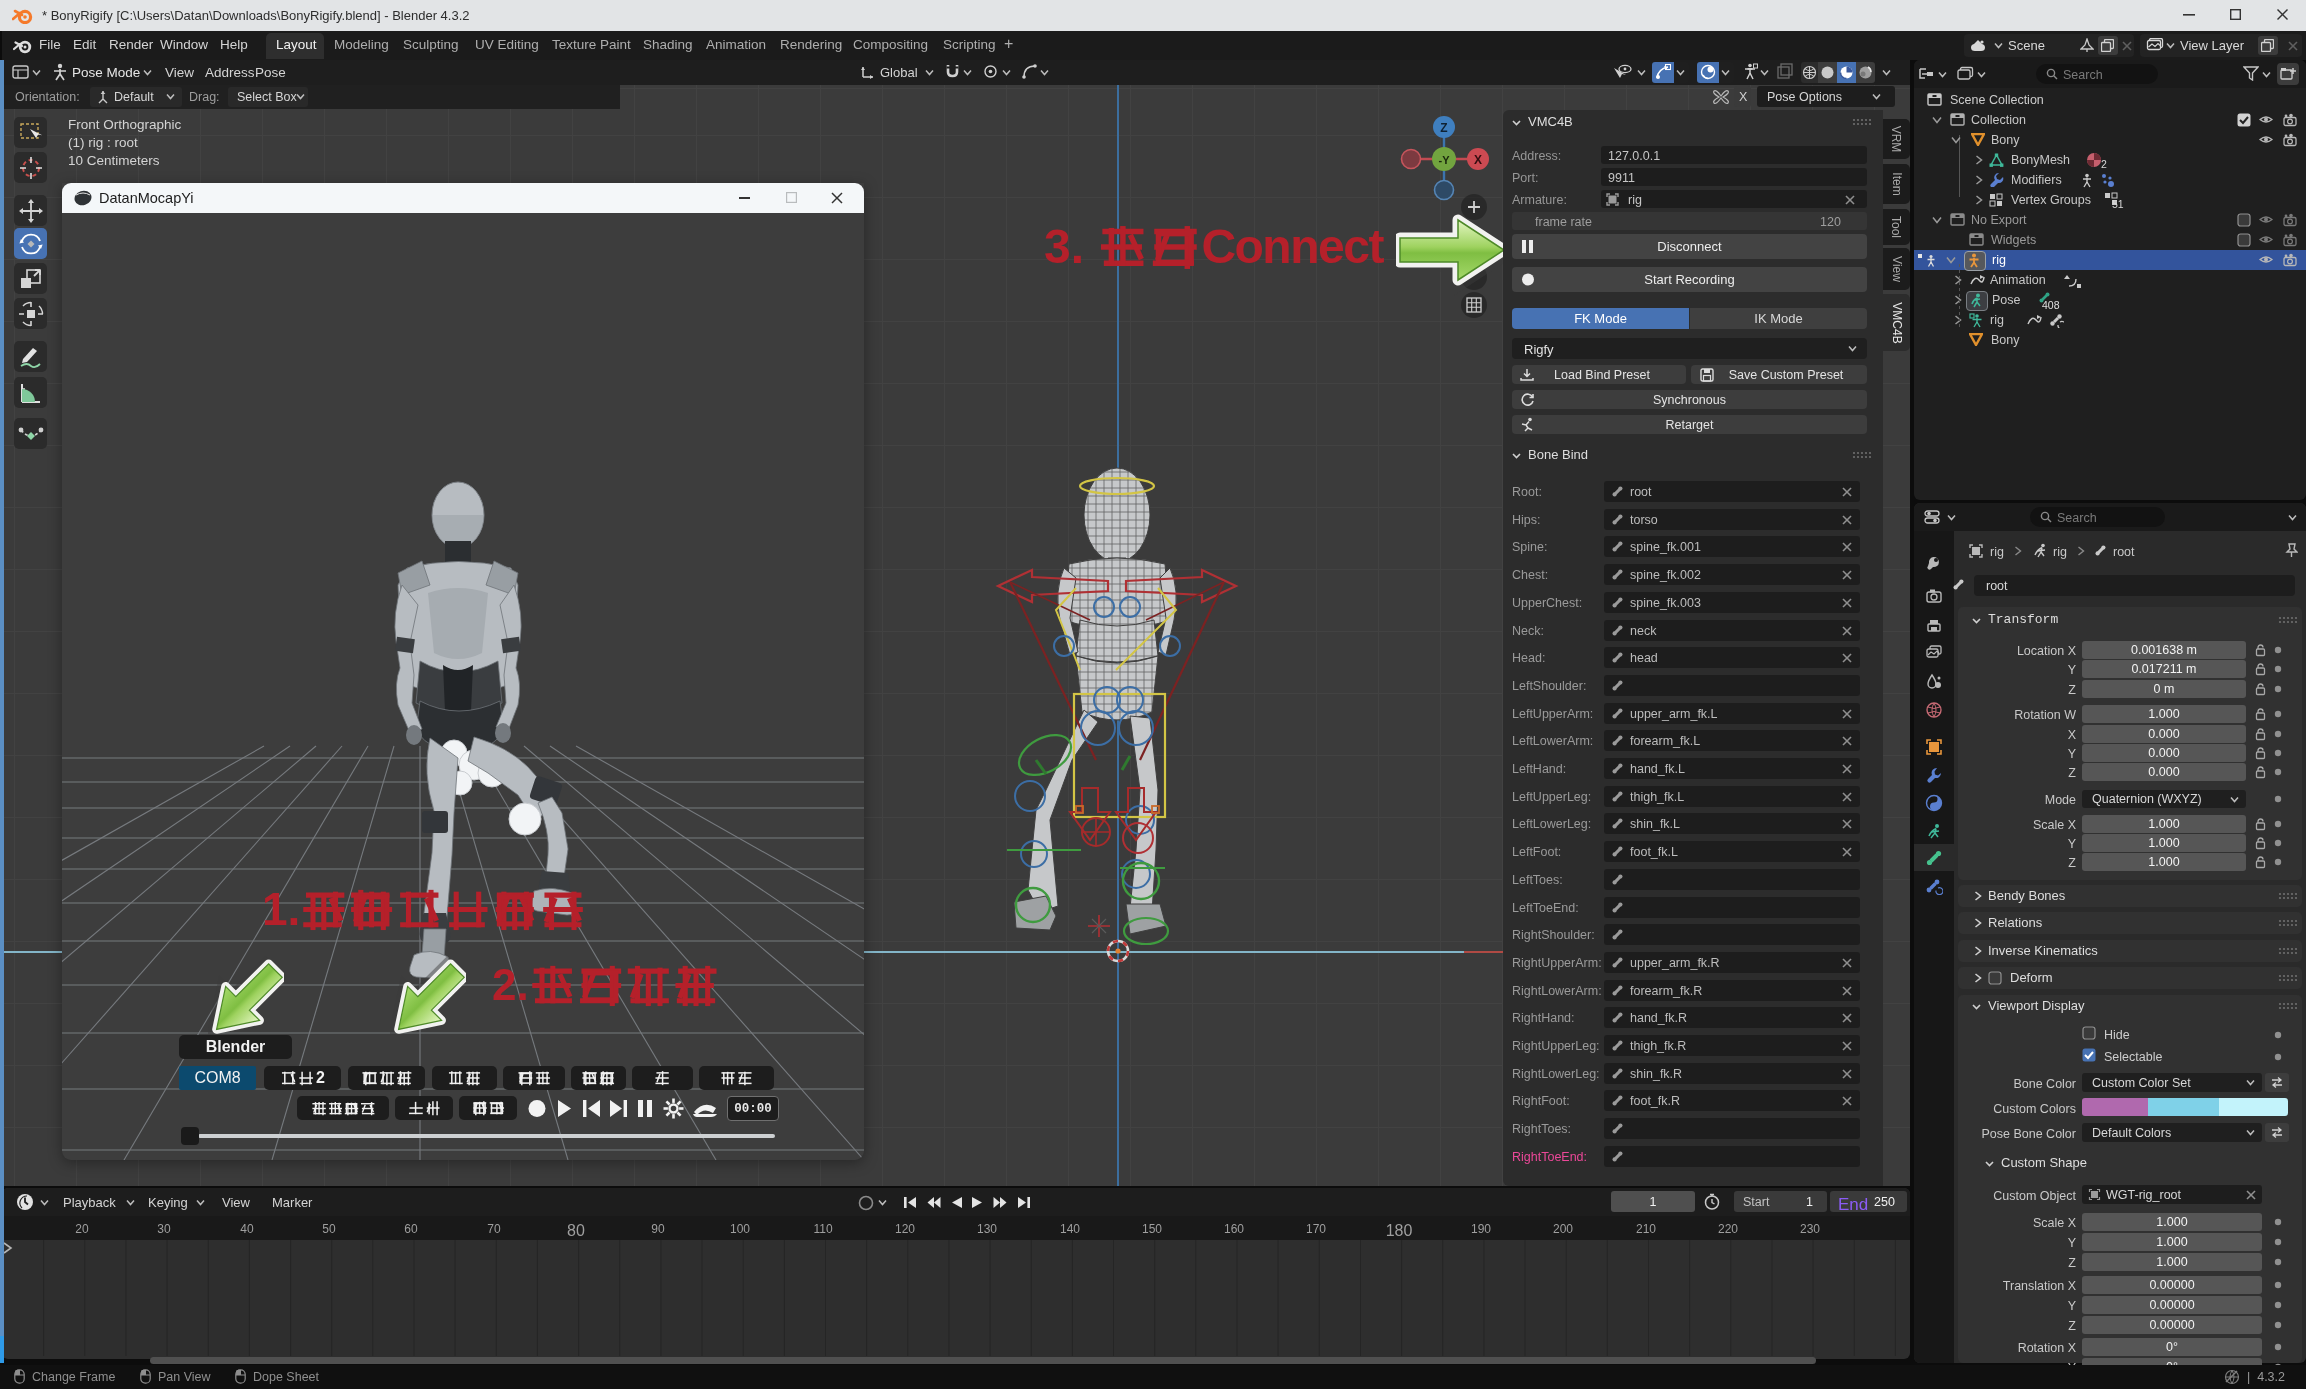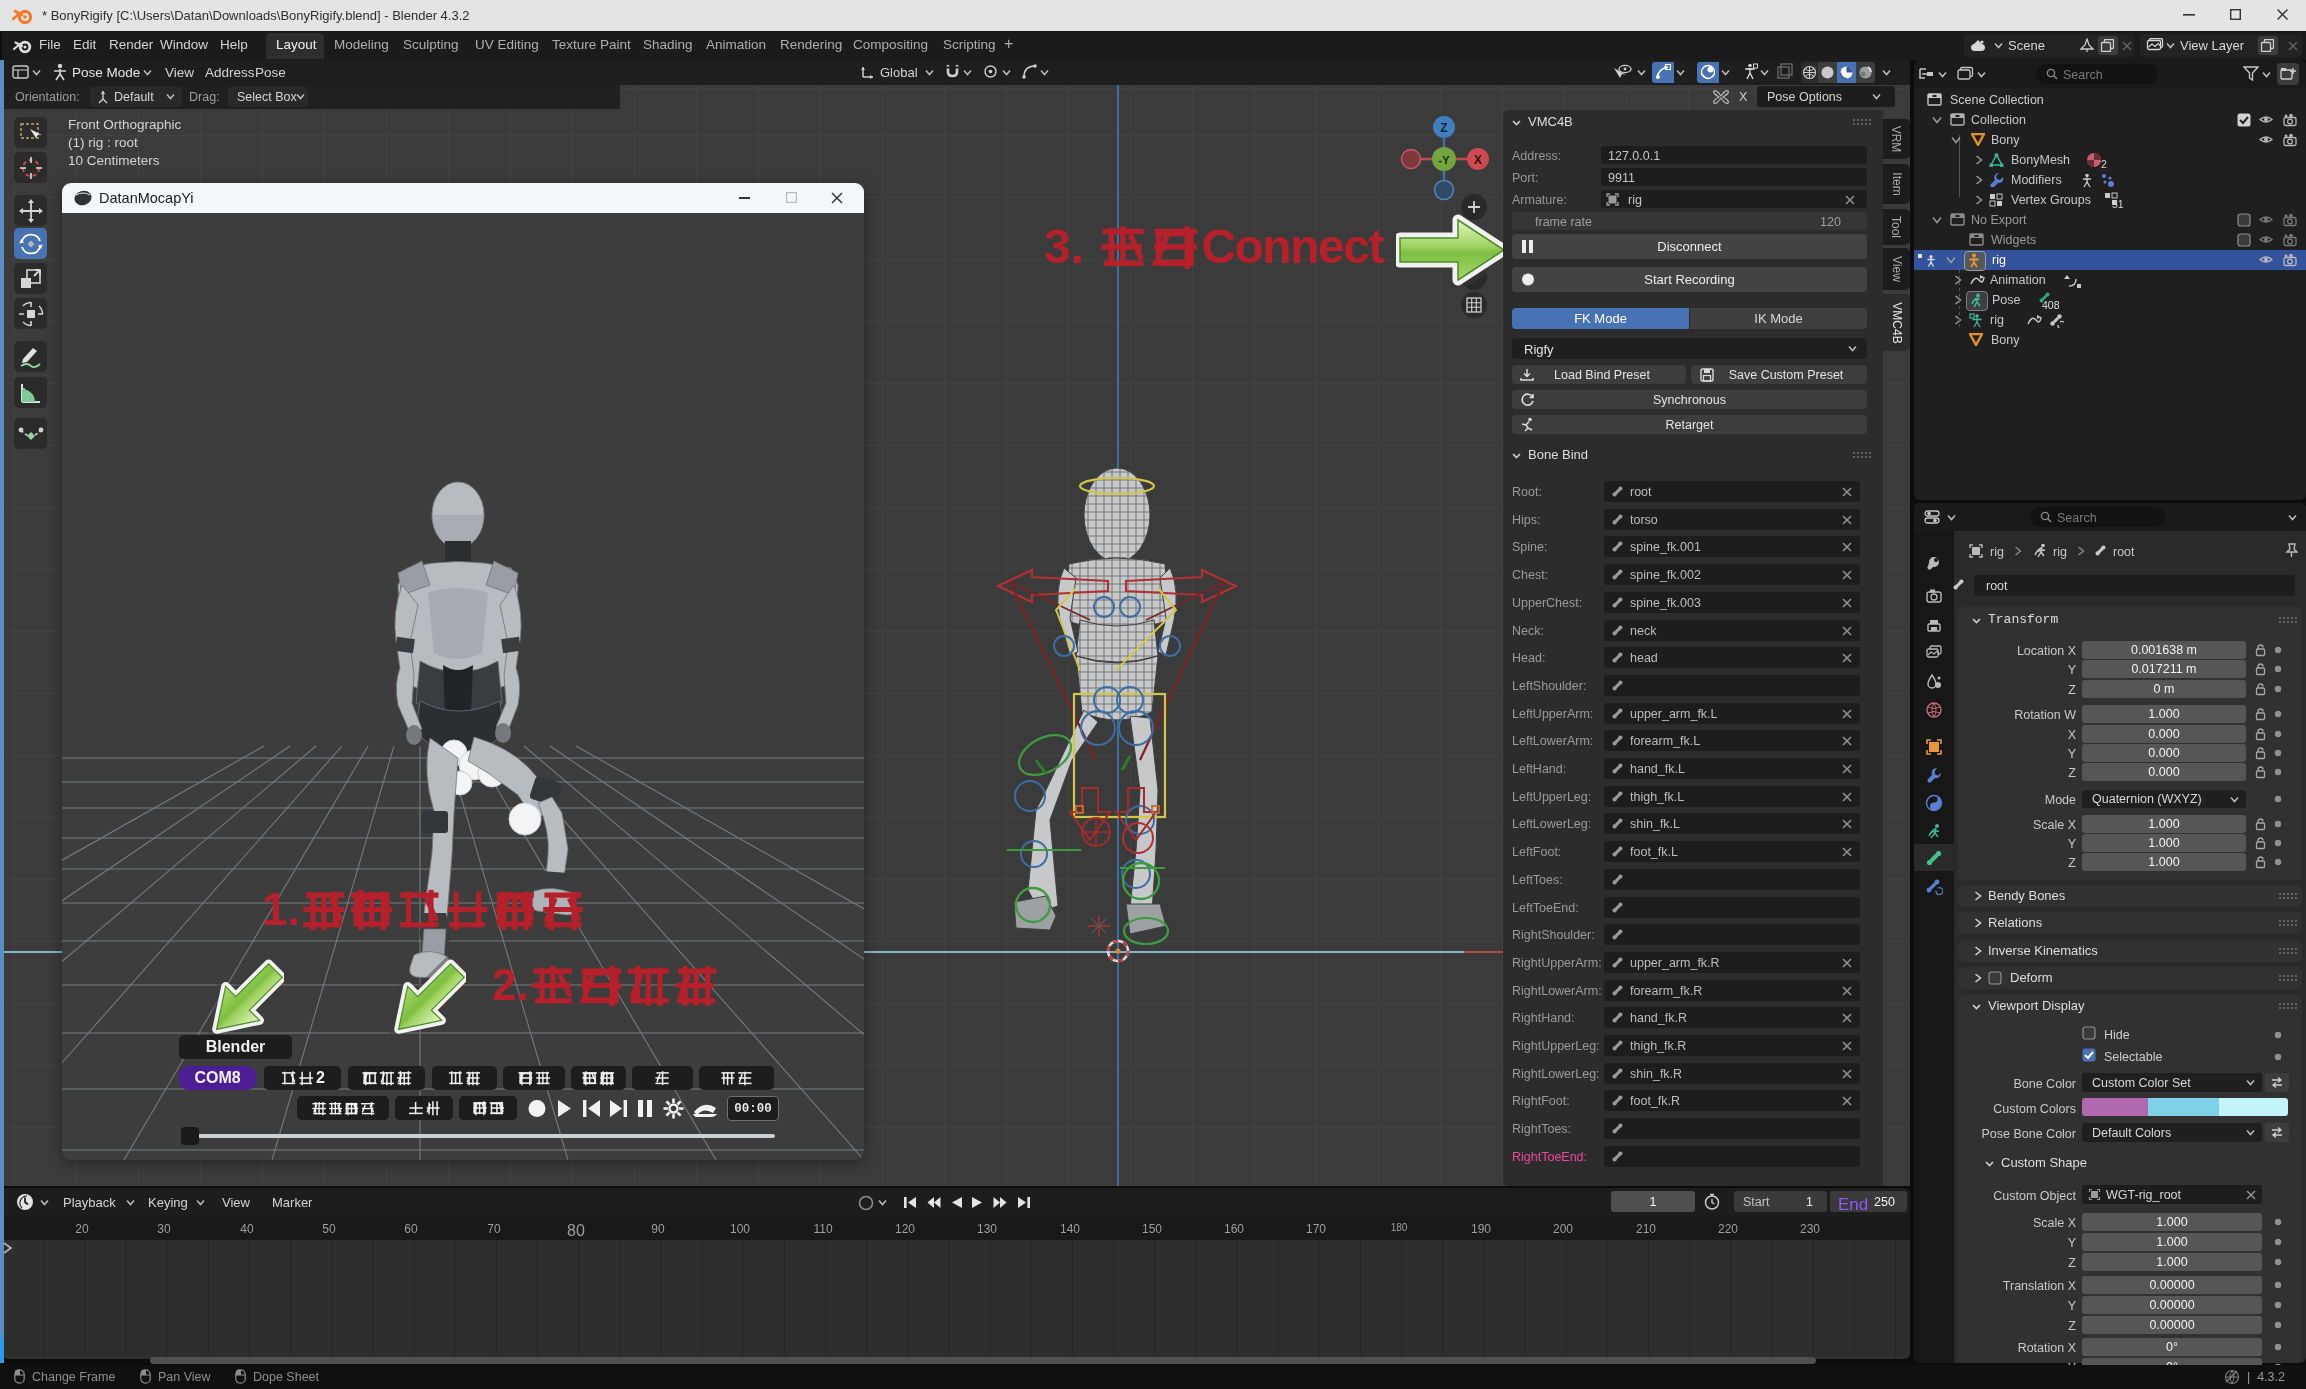--- a/index.html
+++ b/index.html
@@ -603,21 +603,21 @@
           <stop offset="0.55" stop-color="#7fbe42"></stop>
           <stop offset="1" stop-color="#a5d96a"></stop>
         </linearGradient>
       </defs>
       <g transform="translate(38.0,45.0) rotate(135) scale(0.8) translate(-52,-34)">
         <path d="M0,22 L58,22 L58,4 L104,34 L58,64 L58,46 L0,46 Z" fill="none" stroke="rgba(60,60,60,0.45)" stroke-width="13" transform="translate(2.5,3.5)"></path>
         <path d="M0,22 L58,22 L58,4 L104,34 L58,64 L58,46 L0,46 Z" fill="none" stroke="#f2f2f0" stroke-width="11" stroke-linejoin="round"></path>
         <path d="M0,22 L58,22 L58,4 L104,34 L58,64 L58,46 L0,46 Z" fill="url(#ga3)" stroke="#4e8a28" stroke-width="1.5"></path>
       </g>
     </svg>
-    <div class="abs flexc" style="left:179px;top:1066px;width:77px;height:24px;background:#4c1d95;border-radius:9px;justify-content:center;color:#f2f2f2;font-size:16px;font-weight:bold;">COM8</div>
+    <div class="abs flexc" style="left:179px;top:1066px;width:77px;height:24px;background:#0c4a6e;border-radius:2px;justify-content:center;color:#f2f2f2;font-size:16px;font-weight:normal;">COM8</div>
     <div class="abs flexc" style="left:264px;top:1066px;width:77px;height:24px;background:#1d1d1d;border-radius:5px;justify-content:center;color:#f2f2f2;font-size:16px;font-weight:bold;">
       <svg width="35" height="16" viewBox="0 0 35 16" style="display:inline-block;vertical-align:middle;">
         <g transform="translate(0.6,0)">
           <line x1="2.1" y1="2.9" x2="13.9" y2="2.9" stroke="#f2f2f2" stroke-width="1.5" stroke-linecap="square"></line>
           <line x1="2.1" y1="13.4" x2="13.9" y2="13.4" stroke="#f2f2f2" stroke-width="1.5" stroke-linecap="square"></line>
           <line x1="4.2" y1="2.6" x2="4.2" y2="13.4" stroke="#f2f2f2" stroke-width="1.5" stroke-linecap="square"></line>
           <line x1="12.2" y1="1.9" x2="12.2" y2="13.4" stroke="#f2f2f2" stroke-width="1.5" stroke-linecap="square"></line>
           <line x1="10.9" y1="4.8" x2="13.8" y2="11.2" stroke="#f2f2f2" stroke-width="1.5" stroke-linecap="square"></line>
         </g>
         <g transform="translate(17.9,0)">
@@ -1996,21 +1996,21 @@
     <div class="abs" style="left:556px;top:1222px;width:40px;text-align:center;font-size:16px;color:#9f9f9f;">80</div>
     <div class="abs" style="left:638px;top:1222px;width:40px;text-align:center;font-size:12px;color:#9f9f9f;">90</div>
     <div class="abs" style="left:720px;top:1222px;width:40px;text-align:center;font-size:12px;color:#9f9f9f;">100</div>
     <div class="abs" style="left:803px;top:1222px;width:40px;text-align:center;font-size:12px;color:#9f9f9f;">110</div>
     <div class="abs" style="left:885px;top:1222px;width:40px;text-align:center;font-size:12px;color:#9f9f9f;">120</div>
     <div class="abs" style="left:967px;top:1222px;width:40px;text-align:center;font-size:12px;color:#9f9f9f;">130</div>
     <div class="abs" style="left:1050px;top:1222px;width:40px;text-align:center;font-size:12px;color:#9f9f9f;">140</div>
     <div class="abs" style="left:1132px;top:1222px;width:40px;text-align:center;font-size:12px;color:#9f9f9f;">150</div>
     <div class="abs" style="left:1214px;top:1222px;width:40px;text-align:center;font-size:12px;color:#9f9f9f;">160</div>
     <div class="abs" style="left:1296px;top:1222px;width:40px;text-align:center;font-size:12px;color:#9f9f9f;">170</div>
-    <div class="abs" style="left:1379px;top:1222px;width:40px;text-align:center;font-size:10px;color:#9f9f9f;">180</div>
+    <div class="abs" style="left:1379px;top:1222px;width:40px;text-align:center;font-size:16px;color:#9f9f9f;">180</div>
     <div class="abs" style="left:1461px;top:1222px;width:40px;text-align:center;font-size:12px;color:#9f9f9f;">190</div>
     <div class="abs" style="left:1543px;top:1222px;width:40px;text-align:center;font-size:12px;color:#9f9f9f;">200</div>
     <div class="abs" style="left:1626px;top:1222px;width:40px;text-align:center;font-size:12px;color:#9f9f9f;">210</div>
     <div class="abs" style="left:1708px;top:1222px;width:40px;text-align:center;font-size:12px;color:#9f9f9f;">220</div>
     <div class="abs" style="left:1790px;top:1222px;width:40px;text-align:center;font-size:12px;color:#9f9f9f;">230</div>
     <svg class="abs" style="left:3px;top:1242px;" width="10" height="12" viewBox="0 0 10 12">
       <path d="M1,1 L8,6 L1,11" fill="none" stroke="#b5b5b5" stroke-width="1.6"></path>
     </svg>
     <svg class="abs" style="left:2px;top:1240px;" width="1908" height="116" viewBox="0 0 1908 116">
       <rect x="41.1" y="0" width="1" height="116" fill="#252525"></rect>

